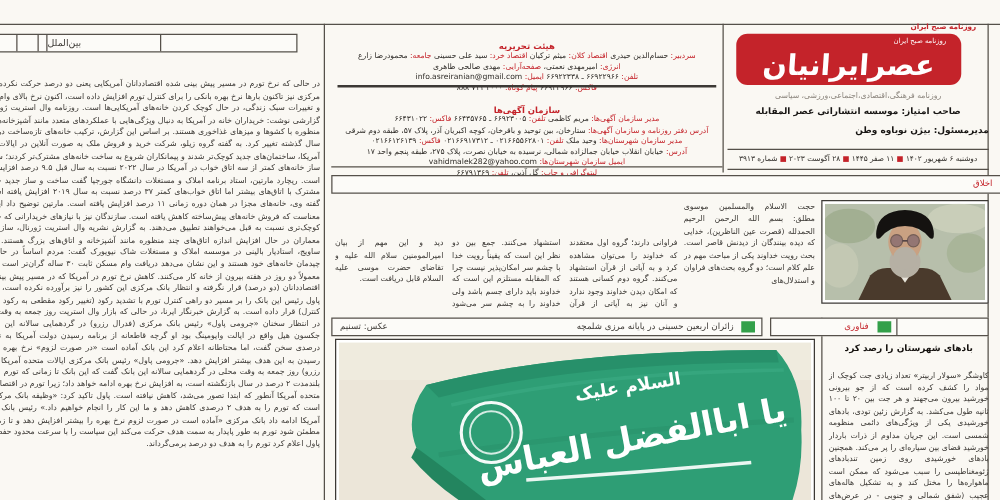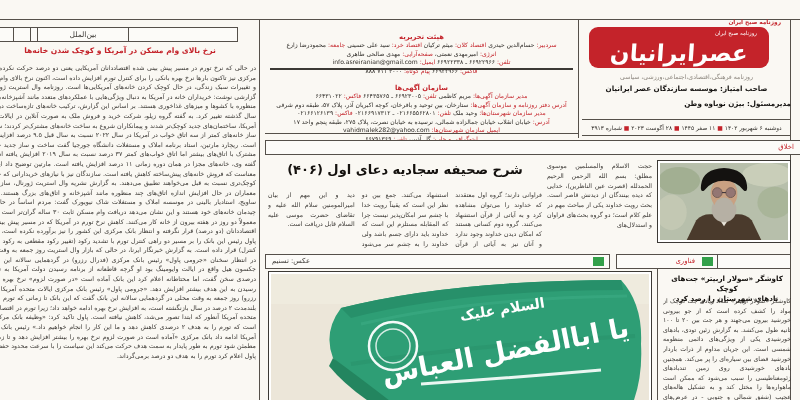--- a/index.html
+++ b/index.html
@@ -14,21 +14,21 @@
   html,body{width:800px;height:400px;overflow:hidden;}
   body{font-family:"DejaVu Sans",sans-serif;background:var(--paper);color:var(--ink);direction:rtl;}
   #page{position:relative;width:800px;height:400px;overflow:hidden;}
   .hline{position:absolute;background:var(--rule);height:1px;}
   .vline{position:absolute;background:var(--rule);width:1px;}
   .seg-red{color:var(--red);}
   .just{text-align:justify;text-justify:inter-word;}
 
   
   .intl-bar{position:absolute;left:-20px;top:27px;width:258px;height:15px;border:1px solid var(--rule);background:#fcfbf8;}
-  .intl-label-cell{position:absolute;left:56px;top:0;width:92px;height:13px;border-left:1px solid var(--rule);border-right:1px solid var(--rule);font-size:7.5px;line-height:13px;text-align:center;color:#3c3935;}
+  .intl-label-cell{position:absolute;left:56px;top:0;width:92px;height:13px;border-left:1px solid var(--rule);border-right:1px solid var(--rule);font-size:7.5px;line-height:13px;text-align:left;color:#3c3935;}
   .intl-sq-cell{position:absolute;left:32px;top:0;width:18px;height:13px;border-left:1px solid var(--rule);border-right:1px solid var(--rule);}
   .intl-headline{position:absolute;left:0;top:46px;width:240px;text-align:center;font-size:7.6px;font-weight:bold;color:var(--red);}
   .intl-body{position:absolute;left:-20px;top:63px;width:276px;height:337px;font-size:6.3px;line-height:9.6px;color:#3a3733;overflow:hidden;}
 
   
   .edit-block{position:absolute;left:265px;top:20px;width:313px;height:112px;text-align:center;}
   .blk-title{font-size:6.8px;font-weight:bold;color:var(--red);margin-top:13px;}
   .blk-line{font-size:6.1px;line-height:8.6px;color:#2f2c28;}
   .blk-sep{position:absolute;left:270px;top:68px;width:303px;height:2px;background:#3c3935;}
 
@@ -75,21 +75,20 @@
   <div class="hline" style="left:0;top:19px;width:800px;"></div>
   <div class="vline" style="left:790px;top:19px;height:381px;"></div>
   <div class="vline" style="left:259px;top:19px;height:381px;"></div>
   <div class="vline" style="left:578px;top:19px;height:119px;"></div>
   <div class="vline" style="left:657px;top:254px;height:146px;"></div>
 
   <div class="intl-bar">
     <div class="intl-sq-cell"></div>
     <div class="intl-label-cell">بین‌الملل</div>
   </div>
-  <div class="intl-headline">نرخ بالای وام مسکن در آمریکا و کوچک شدن خانه‌ها</div>
   <div class="intl-body just">در حالی که نرخ تورم در مسیر پیش بینی شده اقتصاددانان آمریکایی یعنی دو درصد حرکت نکرده و بانک مرکزی نیز تاکنون بارها نرخ بهره بانکی را برای کنترل تورم افزایش داده است، اکنون نرخ بالای وام مسکن و تغییرات سبک زندگی، در حال کوچک کردن خانه‌های آمریکایی‌ها است. روزنامه وال استریت ژورنال در گزارشی نوشت: خریداران خانه در آمریکا به دنبال ویژگی‌هایی با عملکردهای متعدد مانند آشپزخانه‌های چند منظوره با کشوها و میزهای غذاخوری هستند. بر اساس این گزارش، ترکیب خانه‌های تازه‌ساخت در آمریکا سال گذشته تغییر کرد. به گفته گروه زیلو، شرکت خرید و فروش ملک به صورت آنلاین در ایالات متحده آمریکا، ساختمان‌های جدید کوچک‌تر شدند و پیمانکاران شروع به ساخت خانه‌های مشترک‌تر کردند؛ ساخت و ساز خانه‌های کمتر از سه اتاق خواب در آمریکا در سال ۲۰۲۲ نسبت به سال قبل ۹.۵ درصد افزایش یافته است. ریچارد مارتین، استاد برنامه املاک و مستغلات دانشگاه جورجیا گفت ساخت و ساز جدید خانه‌های مشترک با اتاق‌های بیشتر اما اتاق خواب‌های کمتر ۳۷ درصد نسبت به سال ۲۰۱۹ افزایش یافته است. به گفته وی، خانه‌های مجزا در همان دوره زمانی ۱۱ درصد افزایش یافته است. مارتین توضیح داد این بدان معناست که فروش خانه‌های پیش‌ساخته کاهش یافته است. سازندگان نیز با نیازهای خریدارانی که خانه‌های کوچک‌تری نسبت به قبل می‌خواهند تطبیق می‌دهند. به گزارش نشریه وال استریت ژورنال، سازندگان و معماران در حال افزایش اندازه اتاق‌های چند منظوره مانند آشپزخانه و اتاق‌های بزرگ هستند. تیموتی ساویج، استادیار بالینی در موسسه املاک و مستغلات شاک نیویورک گفت: مردم اساساً در حال تغییر چیدمان خانه‌های خود هستند و این نشان می‌دهد دریافت وام مسکن ثابت ۳۰ ساله گران‌تر است و مردم معمولاً دو روز در هفته بیرون از خانه کار می‌کنند. کاهش نرخ تورم در آمریکا که در مسیر پیش بینی شده اقتصاددانان (دو درصد) قرار نگرفته و انتظار بانک مرکزی این کشور را نیز برآورده نکرده است، جرومی پاول رئیس این بانک را بر مسیر دو راهی کنترل تورم با تشدید رکود (تغییر رکود مقطعی به رکود غیرقابل کنترل) قرار داده است. به گزارش خبرنگار ایرنا، در حالی که بازار وال استریت روز جمعه به وقت محلی در انتظار سخنان «جرومی پاول» رئیس بانک مرکزی (فدرال رزرو) در گردهمایی سالانه این بانک در جکسون هیل واقع در ایالت وایومینگ بود او گرچه قاطعانه از برنامه رسیدن دولت آمریکا به تورم دو درصدی سخن گفت، اما محتاطانه اعلام کرد این بانک آماده است «در صورت لزوم» نرخ بهره را برای رسیدن به این هدف بیشتر افزایش دهد. «جرومی پاول» رئیس بانک مرکزی ایالات متحده آمریکا (فدرال رزرو) روز جمعه به وقت محلی در گردهمایی سالانه این بانک گفت که این بانک تا زمانی که تورم به هدف بلندمدت ۲ درصد در سال بازنگشته است، به افزایش نرخ بهره ادامه خواهد داد؛ زیرا تورم در اقتصاد ایالات متحده آمریکا آنطور که ابتدا تصور می‌شد، کاهش نیافته است. پاول تاکید کرد: «وظیفه بانک مرکزی این است که تورم را به هدف ۲ درصدی کاهش دهد و ما این کار را انجام خواهیم داد.» رئیس بانک مرکزی آمریکا ادامه داد بانک مرکزی «آماده است در صورت لزوم نرخ بهره را بیشتر افزایش دهد و تا زمانی که مطمئن شود تورم به طور پایدار به سمت هدف حرکت می‌کند این سیاست را با سرعت محدود حفظ کند.» پاول اعلام کرد تورم را به هدف دو درصد برمی‌گرداند.</div>
 
   <div class="edit-block">
     <div class="blk-title">هیئت تحریریه</div>
     <div class="blk-line"><span class="seg-red">سردبیر: </span><span>حسام‌الدین حیدری  </span><span class="seg-red">اقتصاد کلان: </span><span>میثم ترکیان  </span><span class="seg-red">اقتصاد خرد: </span><span>سید علی حسینی  </span><span class="seg-red">جامعه: </span><span>محمودرضا زارع</span></div>
     <div class="blk-line"><span class="seg-red">انرژی: </span><span>امیرمهدی نعمتی، </span><span class="seg-red">صفحه‌آرایی: </span><span>مهدی صالحی طاهری</span></div>
     <div class="blk-line"><span class="seg-red">تلفن: </span><span>۶۶۹۲۲۹۶۶ ـ ۶۶۹۲۲۳۳۸      </span><span class="seg-red">ایمیل: </span><span>info.asreiranian@gmail.com</span></div>
     <div class="blk-line"><span class="seg-red">فاکس: </span><span>۶۶۹۲۲۹۶۶      </span><span class="seg-red">پیام کوتاه: </span><span>۳۰۰۰ ۷۱۱ ۸۸۸</span></div>
   </div>
   <div class="blk-sep"></div>
@@ -104,21 +103,21 @@
   </div>
   <div class="hline" style="left:265px;top:133px;width:313px;"></div>
 
   <div class="masthead">
     <div class="mast-tagline">روزنامه صبح ایران</div>
     <div class="logo-box">
       <div class="logo-tag">روزنامه صبح ایران</div>
       <div class="logo-word">عصرایرانیان</div>
     </div>
     <div class="mast-sub">روزنامه فرهنگی،اقتصادی،اجتماعی،ورزشی، سیاسی</div>
-    <div class="mast-owner">صاحب امتیاز: موسسه سازندگان عصر ایرانیان</div>
+    <div class="mast-owner">صاحب امتیاز: موسسه انتشاراتی عصر المقابله</div>
     <div class="mast-dir">مدیرمسئول: بیژن نوباوه وطن</div>
     <div class="date-bar"><span>دوشنبه ۶ شهریور ۱۴۰۲ </span><span class="seg-red">■</span><span> ۱۱ صفر ۱۴۴۵ </span><span class="seg-red">■</span><span> ۲۸ آگوست ۲۰۲۳ </span><span class="seg-red">■</span><span> شماره ۳۹۱۳</span></div>
   </div>
 
   <div class="sec-bar" style="left:265px;top:140px;width:574px;">
     <div class="vline" style="right:18px;top:0;height:13px;"></div>
     <div class="sec-sq red" style="right:23px;"></div>
     <div class="sec-label" style="right:44px;">اخلاق</div>
   </div>
 
@@ -134,25 +133,25 @@
       <ellipse cx="67" cy="47" rx="13" ry="13" fill="#b6b0a4"></ellipse>
       <ellipse cx="67" cy="31" rx="14" ry="16" fill="#c9a182"></ellipse>
       <path d="M43 22 Q45 6 67 5 Q89 6 91 22 Q92 30 88 28 Q80 18 67 18 Q54 18 46 28 Q42 30 43 22 Z" fill="#141210"></path>
       <ellipse cx="67" cy="44" rx="10" ry="9" fill="#b6b0a4"></ellipse>
       <circle cx="60" cy="30" r="5" fill="#6a5468" opacity="0.55" stroke="#2f2833" stroke-width="1"></circle>
       <circle cx="74" cy="30" r="5" fill="#6a5468" opacity="0.55" stroke="#2f2833" stroke-width="1"></circle>
       <line x1="65" y1="30" x2="69" y2="30" stroke="#2f2833" stroke-width="1"></line>
     </svg>
   </div>
   <div class="ethics-col1 just">حجت الاسلام والمسلمین موسوی مطلق: بسم الله الرحمن الرحیم الحمدلله (قصرت عین الناظرین)، خدایی که دیده بینندگان از دیدنش قاصر است. بحث رویت خداوند یکی از مباحث مهم در علم کلام است؛ دو گروه بحث‌های فراوان و استدلال‌های</div>
-  <div class="ethics-headline">شرح صحیفه سجادیه دعای اول (۴۰۶)</div>
   <div class="ethics-cols just">فراوانی دارند؛ گروه اول معتقدند که خداوند را می‌توان مشاهده کرد و به آیاتی از قرآن استشهاد می‌کنند. گروه دوم کسانی هستند که امکان دیدن خداوند وجود ندارد و آنان نیز به آیاتی از قرآن استشهاد می‌کنند. جمع بین دو نظر این است که یقیناً رویت خدا با چشم سر امکان‌پذیر نیست چرا که المقابله مستلزم این است که خداوند باید دارای جسم باشد ولی خداوند را به چشم سر می‌شود دید و این مهم از بیان امیرالمومنین سلام الله علیه و تقاضای حضرت موسی علیه السلام قابل دریافت است.</div>
 
   <div class="sec-bar" style="left:265px;top:254px;width:345px;">
     <div class="sec-sq green" style="right:5px;"></div>
+    <div class="sec-label dark" style="right:22px;">زائران اربعین حسینی در پایانه مرزی شلمچه</div>
     <div class="sec-label dark" style="left:6px;">عکس: تسنیم</div>
   </div>
   <div class="sec-bar" style="left:616px;top:254px;width:175px;">
     <div class="vline" style="right:72px;top:0;height:13px;"></div>
     <div class="sec-sq green" style="right:77px;"></div>
     <div class="sec-label" style="right:95px;">فناوری</div>
   </div>
 
   <div class="photo-frame flagphoto">
     <svg viewBox="0 0 378 134" preserveAspectRatio="none">
@@ -165,18 +164,17 @@
       <path d="M80 90 Q210 70 364 62" stroke="#27906a" stroke-width="4" fill="none" opacity="0.5"></path>
       <circle cx="122" cy="72" r="24" fill="none" stroke="#ffffff" stroke-width="2.5" opacity="0.95"></circle>
       <circle cx="122" cy="72" r="17" fill="none" stroke="#ffffff" stroke-width="1.5" opacity="0.8"></circle>
       <text x="232" y="40" fill="#ffffff" font-family="DejaVu Sans, sans-serif" font-size="14" font-weight="bold" text-anchor="middle" transform="rotate(-9 232 40)">السلام علیک</text>
       <text x="236" y="86" fill="#ffffff" font-family="DejaVu Sans, sans-serif" font-size="27" font-weight="bold" text-anchor="middle" transform="rotate(-11 236 86)">یا اباالفضل العباس</text>
       <path d="M150 110 Q240 104 330 96" stroke="#ffffff" stroke-width="3" fill="none" opacity="0.9"></path>
     </svg>
   </div>
 
   <div class="tech-headline">
-    <div>کاوشگر «سولار اربیتر» جت‌های کوچک</div>
     <div>بادهای شهرستان را رصد کرد</div>
   </div>
   <div class="tech-body just">کاوشگر «سولار اربیتر» تعداد زیادی جت کوچک از مواد را کشف کرده است که از جو بیرونی خورشید بیرون می‌جهند و هر جت بین ۲۰ تا ۱۰۰ ثانیه طول می‌کشد. به گزارش زئین تودی، بادهای خورشیدی یکی از ویژگی‌های دائمی منظومه شمسی است. این جریان مداوم از ذرات باردار خورشید فضای بین سیاره‌ای را پر می‌کند. همچنین بادهای خورشیدی روی زمین تندبادهای ژئومغناطیسی را سبب می‌شود که ممکن است ماهواره‌ها را مختل کند و به تشکیل هاله‌های عجیب (شفق شمالی و جنوبی - در عرض‌های جغرافیایی بالا) منجر می‌شود، اما اینکه خورشید</div>
 
 </div>
 
 </body></html>

